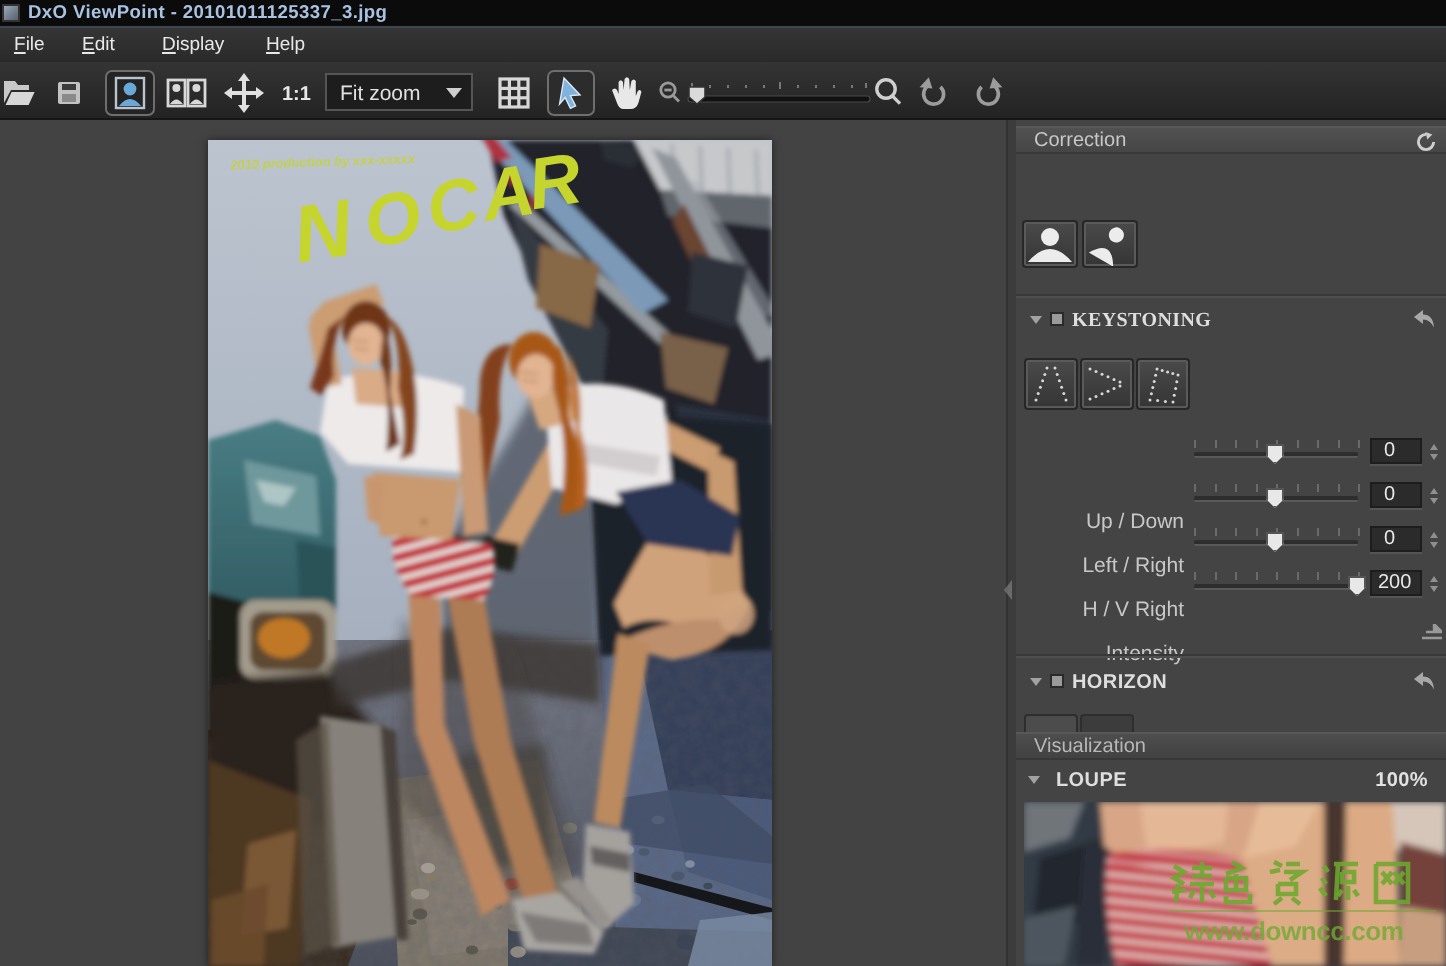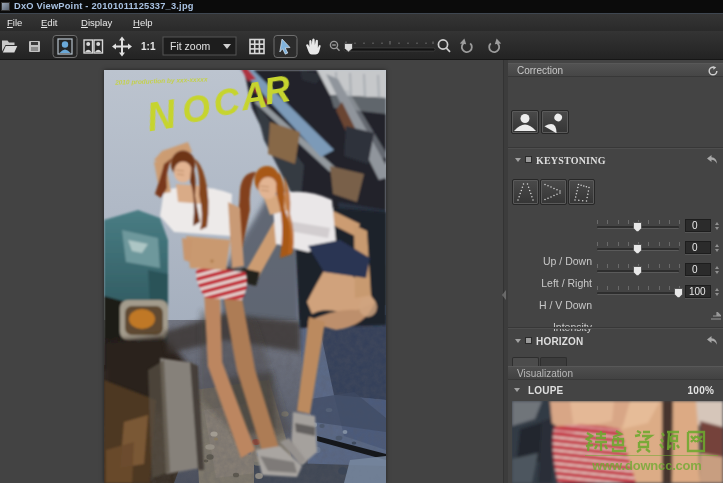--- a/index.html
+++ b/index.html
@@ -507,33 +507,33 @@
       </div>
     <div class="srow" style="top:181px;">
         <div class="slbl">Left / Right</div>
         <div class="track"></div>
         <div class="ticks"></div>
         <div class="thumb t-mid"></div>
         <div class="vbox">0</div>
         <div class="spin"></div>
       </div>
     <div class="srow" style="top:203px;">
-        <div class="slbl">H / V Down</div>
+        <div class="slbl">H / V Right</div>
         <div class="track"></div>
         <div class="ticks"></div>
         <div class="thumb t-mid"></div>
         <div class="vbox">0</div>
         <div class="spin"></div>
       </div>
     <div class="srow" style="top:225px;">
         <div class="slbl">Intensity</div>
         <div class="track"></div>
         <div class="ticks"></div>
         <div class="thumb t-right"></div>
-        <div class="vbox" style="padding-left:3px;">100</div>
+        <div class="vbox" style="padding-left:3px;">200</div>
         <div class="spin"></div>
       </div>
     <svg style="position:absolute; left:203px; top:252px;" width="10" height="9" viewBox="0 0 10 9">
         <path d="M0 7 l10 0 M2 4 l8 0 M6 0 l4 4 -4 0 z" stroke="#999" stroke-width="1.2" fill="#999"></path>
       </svg>
     <div style="position:absolute; top:267px; left:0; width:215px; border-top:1px solid #383838; border-bottom:1px solid #4e4e4e;"></div>
     <div class="secrow" style="position:absolute; top:275px;">
       <div class="tri"></div>
         <div class="sq"></div>
         <div class="lbl">HORIZON</div>

